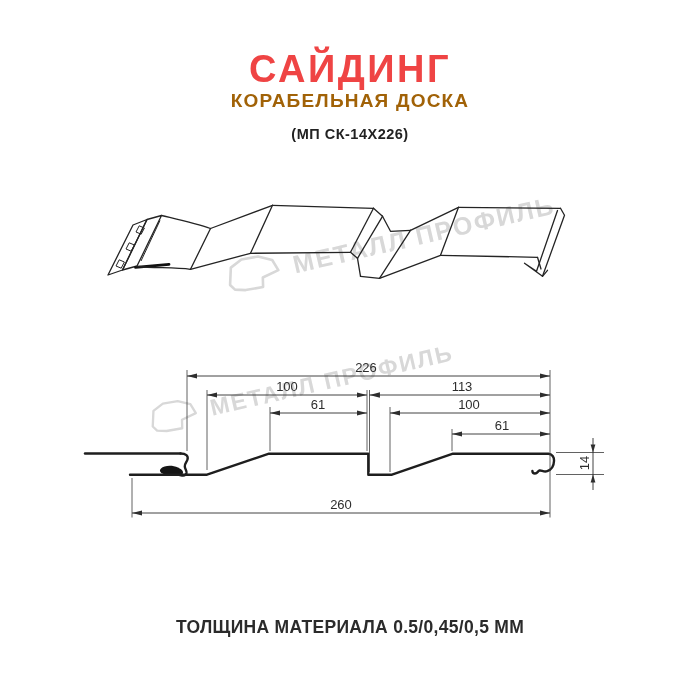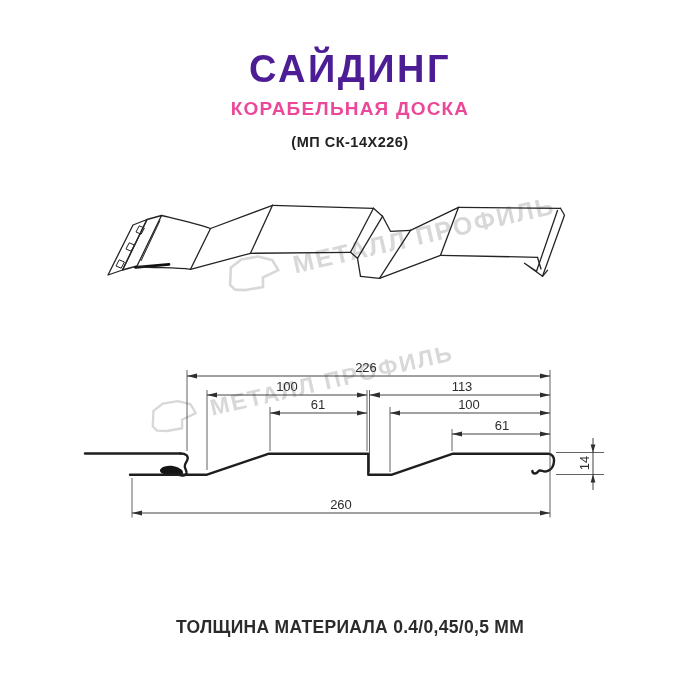--- a/index.html
+++ b/index.html
@@ -4,24 +4,24 @@
 <style>
   html,body{margin:0;padding:0;}
   body{
     width:700px;height:700px;background:#ffffff;position:relative;overflow:hidden;
     font-family:"Liberation Sans","DejaVu Sans",sans-serif;
   }
   .stage{position:absolute;inset:0;width:700px;height:700px;}
   
   .header{position:absolute;left:0;top:50px;width:700px;text-align:center;z-index:3;}
   .title{
-    font-size:38px;font-weight:bold;letter-spacing:2.5px;color:#4c1d95;line-height:1.05;
+    font-size:38px;font-weight:bold;letter-spacing:2.5px;color:#ef4444;line-height:1.05;
   }
   .subtitle{
-    margin-top:8px;font-size:19px;font-weight:bold;letter-spacing:1.2px;color:#ec4899;
+    margin-top:0;font-size:19px;font-weight:bold;letter-spacing:1.2px;color:#a16207;
   }
   .product-code{
     margin-top:14px;font-size:14.5px;font-weight:bold;letter-spacing:.5px;color:#222;
   }
   
   .footer{
     position:absolute;left:0;top:617px;width:700px;text-align:center;z-index:3;
     font-size:17.5px;font-weight:bold;letter-spacing:.3px;color:#2b2b2b;
   }
   
@@ -165,15 +165,15 @@
       <text class="dim-text" x="287" y="391" text-anchor="middle">100</text>
       <text class="dim-text" x="462" y="391" text-anchor="middle">113</text>
       <text class="dim-text" x="318" y="409" text-anchor="middle">61</text>
       <text class="dim-text" x="469" y="409" text-anchor="middle">100</text>
       <text class="dim-text" x="502" y="430" text-anchor="middle">61</text>
       <text class="dim-text" x="585" y="467" text-anchor="middle" transform="rotate(-90 585 463)">14</text>
       <text class="dim-text" x="341" y="509" text-anchor="middle">260</text>
     </g>
   </svg>
 
-  <div class="footer">ТОЛЩИНА МАТЕРИАЛА 0.4/0,45/0,5 ММ</div>
+  <div class="footer">ТОЛЩИНА МАТЕРИАЛА 0.5/0,45/0,5 ММ</div>
 
 </div>
 
 </body></html>

